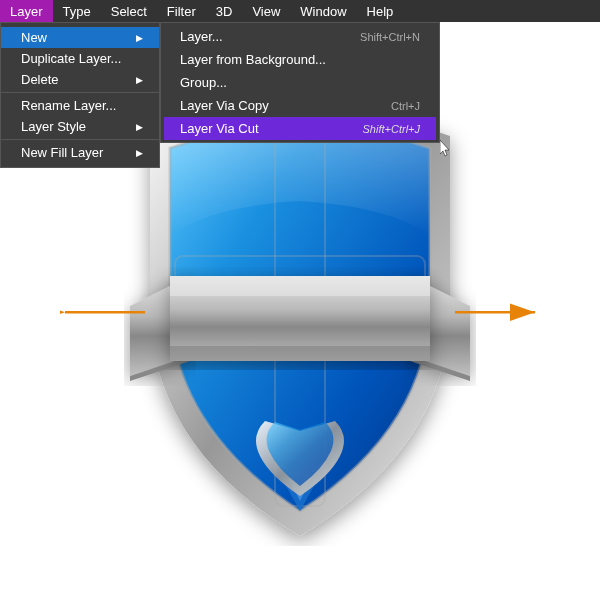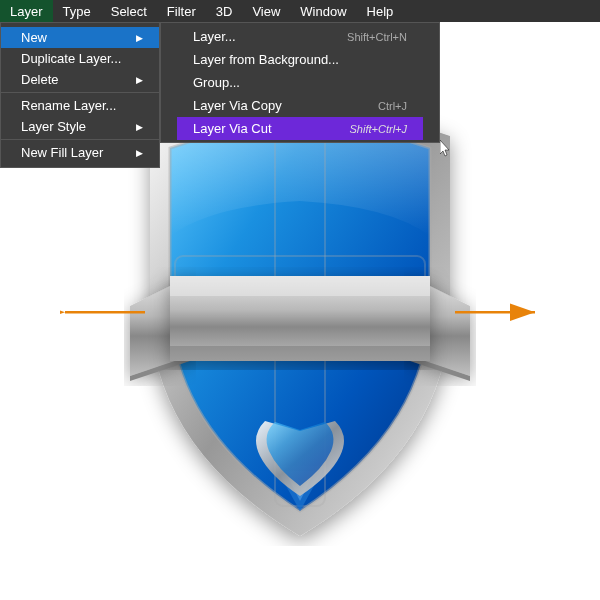--- a/index.html
+++ b/index.html
@@ -30,21 +30,21 @@
       padding: 0 10px;
       height: 100%;
       display: flex;
       align-items: center;
       font-size: 13px;
       cursor: pointer;
       user-select: none;
     }
 
     .menubar-item.active {
-      background: #14532d;
+      background: #a21caf;
     }
 
     
     .dropdown {
       position: absolute;
       top: 22px;
       left: 0;
       background: #3c3c3c;
       border: 1px solid #555555;
       min-width: 160px;
@@ -81,21 +81,21 @@
 
     
     .submenu {
       position: absolute;
       top: 0px;
       left: 160px;
       background: #3c3c3c;
       border: 1px solid #555555;
       min-width: 280px;
       z-index: 300;
-      padding: 2px 16px;
+      padding: 2px 3px;
     }
 
     .submenu-item {
       display: flex;
       align-items: center;
       justify-content: space-between;
       padding: 4px 16px;
       color: #ffffff;
       cursor: pointer;
       white-space: nowrap;

